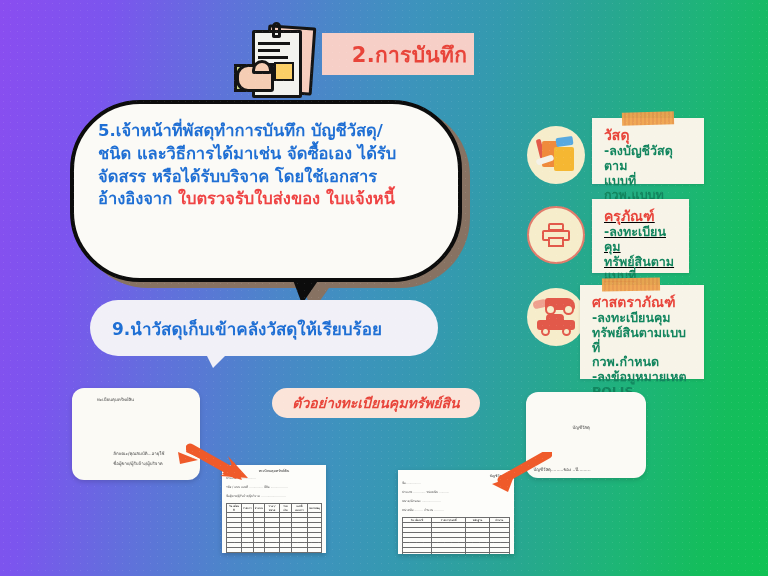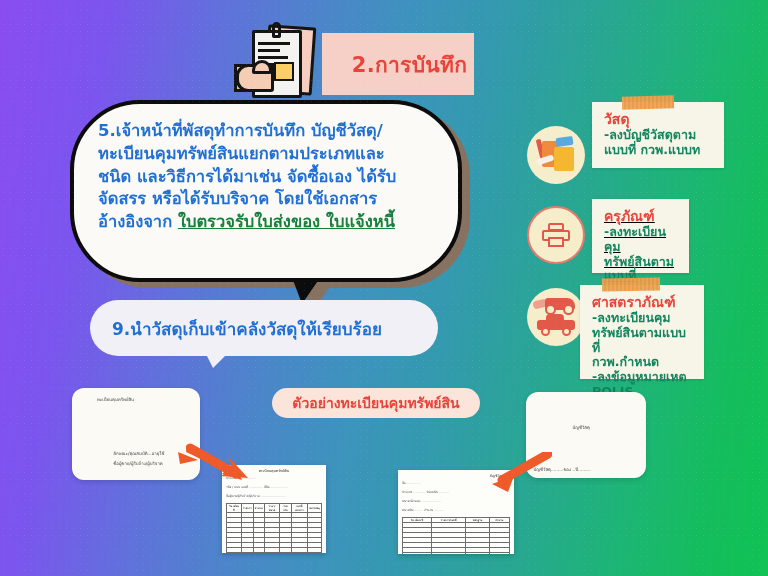--- a/index.html
+++ b/index.html
@@ -74,21 +74,21 @@
   .cb-thumb {
     position: absolute; left: 16px; top: 40px;
     width: 20px; height: 14px;
     background: #f5cdb4; border: 3px solid #141414;
     border-radius: 10px 10px 2px 2px;
   }
 
   
   .title-banner {
     position: absolute; left: 322px; top: 33px;
-    width: 152px; height: 62px;
+    width: 152px; height: 42px;
     background: #f6cfc7;
     display: flex; align-items: center; justify-content: center; padding-left: 23px;
   }
   .title-banner span {
     color: #e8443a;
     font-weight: bold;
     font-size: 21px;
     letter-spacing: .3px;
     white-space: nowrap;
   }
@@ -122,21 +122,21 @@
     border-right: 22px solid transparent;
     border-top: 32px solid #0c0c0c;
   }
   .b1-text {
     font-size: 16.5px;
     font-weight: bold;
     line-height: 1.38;
     color: #1f6fd4;
     word-break: break-word;
   }
-  .b1-text .hl { color: #15803d; text-decoration: underline; }
+  .b1-text .hl { color: #ef4444; }
 
   
   .bubble2 {
     position: absolute; left: 90px; top: 300px;
     width: 348px; height: 56px;
     background: #f1f0f7;
     border-radius: 28px;
     display: flex; align-items: center;
     padding-left: 22px;
   }
@@ -220,21 +220,21 @@
 
   
   .ex-label {
     position: absolute; left: 272px; top: 388px;
     width: 208px; height: 30px;
     background: #fbe4d9;
     border-radius: 15px;
     display: flex; align-items: center; justify-content: center;
   }
   .ex-label span {
-    color: #e8443a; font-weight: bold; font-size: 14px; white-space: nowrap;
+    color: #e8443a; font-weight: bold; font-size: 14px; white-space: nowrap; font-style: italic;
   }
 
   
   .paper-card {
     position: absolute;
     background: #fbfaf5;
     border-radius: 12px;
     box-shadow: 0 2px 5px rgba(0,0,0,.15);
   }
   .paper-mini-text {
@@ -286,42 +286,41 @@
   <div class="title-banner">
     <span>2.การบันทึก</span>
   </div>
 
   <div class="bubble1-shadow"></div>
   <div class="bubble1-tailshadow"></div>
   <div class="bubble1-tail"></div>
   <div class="bubble1">
     <div class="b1-text">
       <div>5.เจ้าหน้าที่พัสดุทำการบันทึก บัญชีวัสดุ/</div>
-      <div>ทะเบียนคุมทรัพย์สินแยกตามประเภทและ</div>
       <div>ชนิด และวิธีการได้มาเช่น จัดซื้อเอง ได้รับ</div>
       <div>จัดสรร หรือได้รับบริจาค โดยใช้เอกสาร</div>
       <div><span>อ้างอิงจาก </span><span class="hl">ใบตรวจรับใบส่งของ ใบแจ้งหนี้</span></div>
     </div>
   </div>
 
   <div class="bubble2">
     <span class="b2-text">9.นำวัสดุเก็บเข้าคลังวัสดุให้เรียบร้อย</span>
   </div>
   <div class="bubble2-tail"></div>
 
   <div class="card-icon" style="left:527px;top:126px;">
     <div class="supplies-ico">
       <i class="sup-pen"></i>
         <i class="sup-orange"></i>
         <i class="sup-blue"></i>
         <i class="sup-yellow"></i>
         <i class="sup-white"></i>
     </div>
   </div>
-  <div class="info-card" style="left:592px;top:102px;width:132px;height:66px;">
+  <div class="info-card" style="left:592px;top:118px;width:112px;height:66px;">
     <div class="tape" style="left:30px;top:-6px;width:52px;transform:rotate(-1.5deg);"></div>
     <div class="card-body">
       <div class="card-title">วัสดุ</div>
       <div class="card-line">-ลงบัญชีวัสดุตาม</div>
       <div class="card-line">แบบที่ กวพ.แบบท</div>
     </div>
   </div>
 
   <div class="card-icon ring" style="left:527px;top:206px;">
     <div class="printer-ico">

